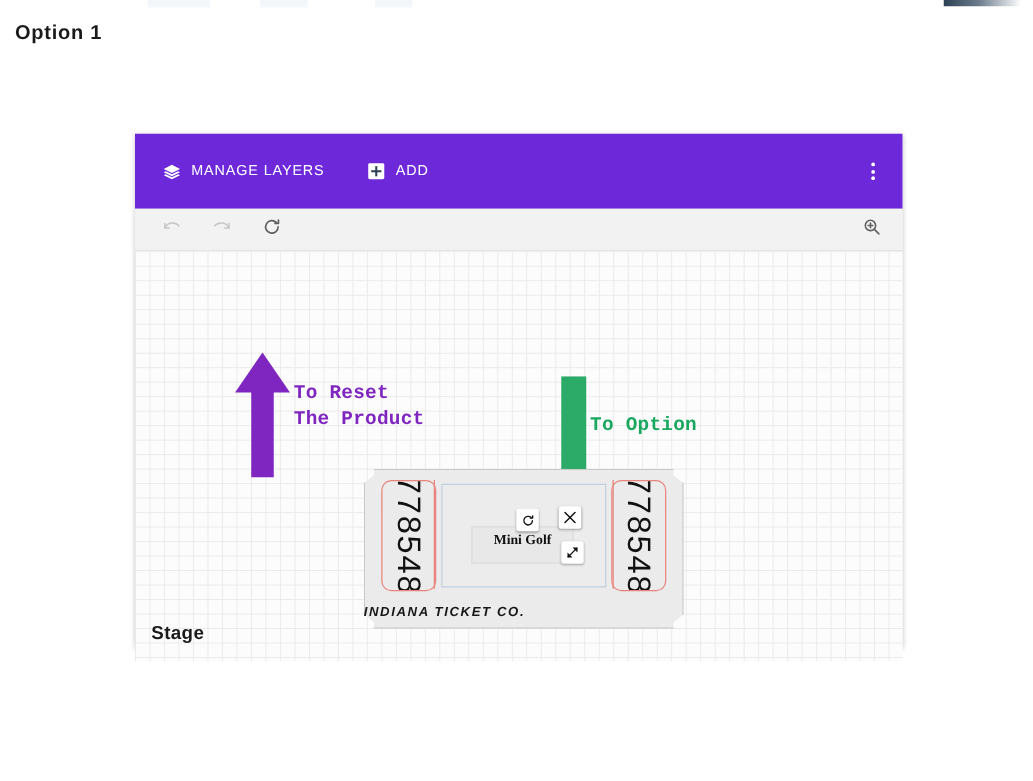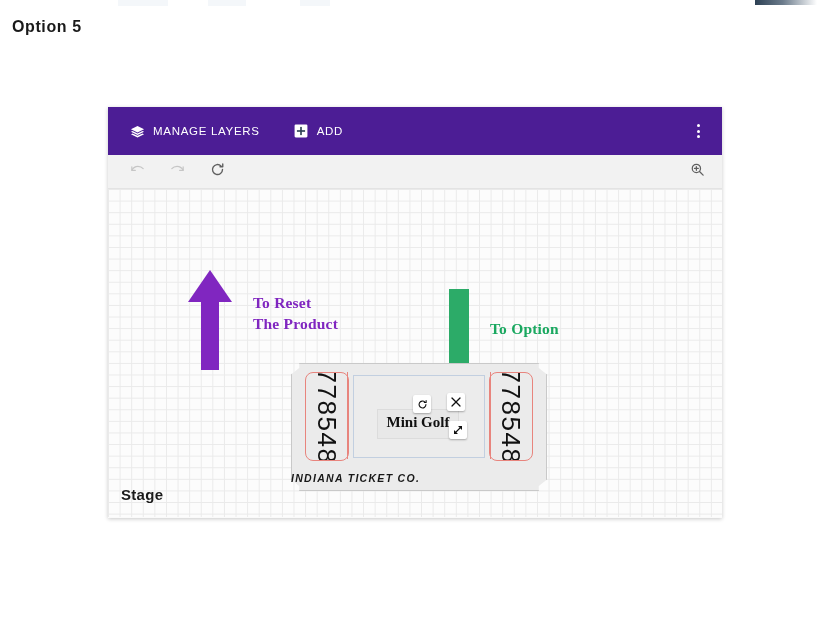--- a/index.html
+++ b/index.html
@@ -51,22 +51,22 @@
     left: 108px;
     top: 107px;
     width: 614px;
     height: 411px;
     box-shadow: 0 1px 4px rgba(0,0,0,0.22);
     background: #fafafa;
   }
 
   
   #editor-header {
-    height: 48px;
-    background: #4c1d95;
+    height: 60px;
+    background: #6d28d9;
     display: flex;
     align-items: center;
     padding: 0 14px;
     box-sizing: border-box;
     position: relative;
   }
   .hdr-btn {
     display: flex;
     align-items: center;
     gap: 8px;
@@ -153,26 +153,25 @@
     font-size: 15px;
     font-weight: bold;
     color: #1a1a1a;
     letter-spacing: 0.3px;
     text-align: right;
   }
 
   
   .anno-text {
     position: absolute;
-    font-family: Liberation Serif, serif;
+    font-family: Liberation Mono, monospace;
     font-weight: bold;
     font-size: 15.5px;
     line-height: 21px;
     white-space: pre;
-    margin-left: 18px;
   }
   #anno-reset-text {
     left: 127px;
     top: 103px;
     color: #8026c0;
     letter-spacing: 0.2px;
   }
   #anno-delete-text {
     left: 364px;
     top: 129px;
@@ -280,21 +279,21 @@
     border: 1px solid #dcdcdc;
     background: rgba(0,0,0,0.015);
   }
   #text-object-label {
     position: absolute;
     left: 0;
     right: 0;
     top: 4px;
     text-align: center;
     font-family: "Liberation Serif", serif;
-    font-size: 15px;
+    font-size: 11px;
     font-weight: bold;
     color: #111111;
     white-space: nowrap;
   }
   .handle {
     position: absolute;
     width: 18px;
     height: 18px;
     background: #ffffff;
     border-radius: 2px;
@@ -304,21 +303,21 @@
     justify-content: center;
     cursor: pointer;
   }
   #handle-rotate { left: 122px; top: 32px; }
   #handle-close  { left: 156px; top: 30px; }
   #handle-resize { left: 158px; top: 58px; }
 </style>
 </head>
 <body>
 
-<div id="page-title">Option 5</div>
+<div id="page-title">Option 1</div>
 
 <div class="top-artifact" id="artifact-a"></div>
 <div class="top-artifact" id="artifact-b"></div>
 <div class="top-artifact" id="artifact-c"></div>
 <div id="artifact-dark"></div>
 
 <div id="editor">
 
   <div id="editor-header">
 

